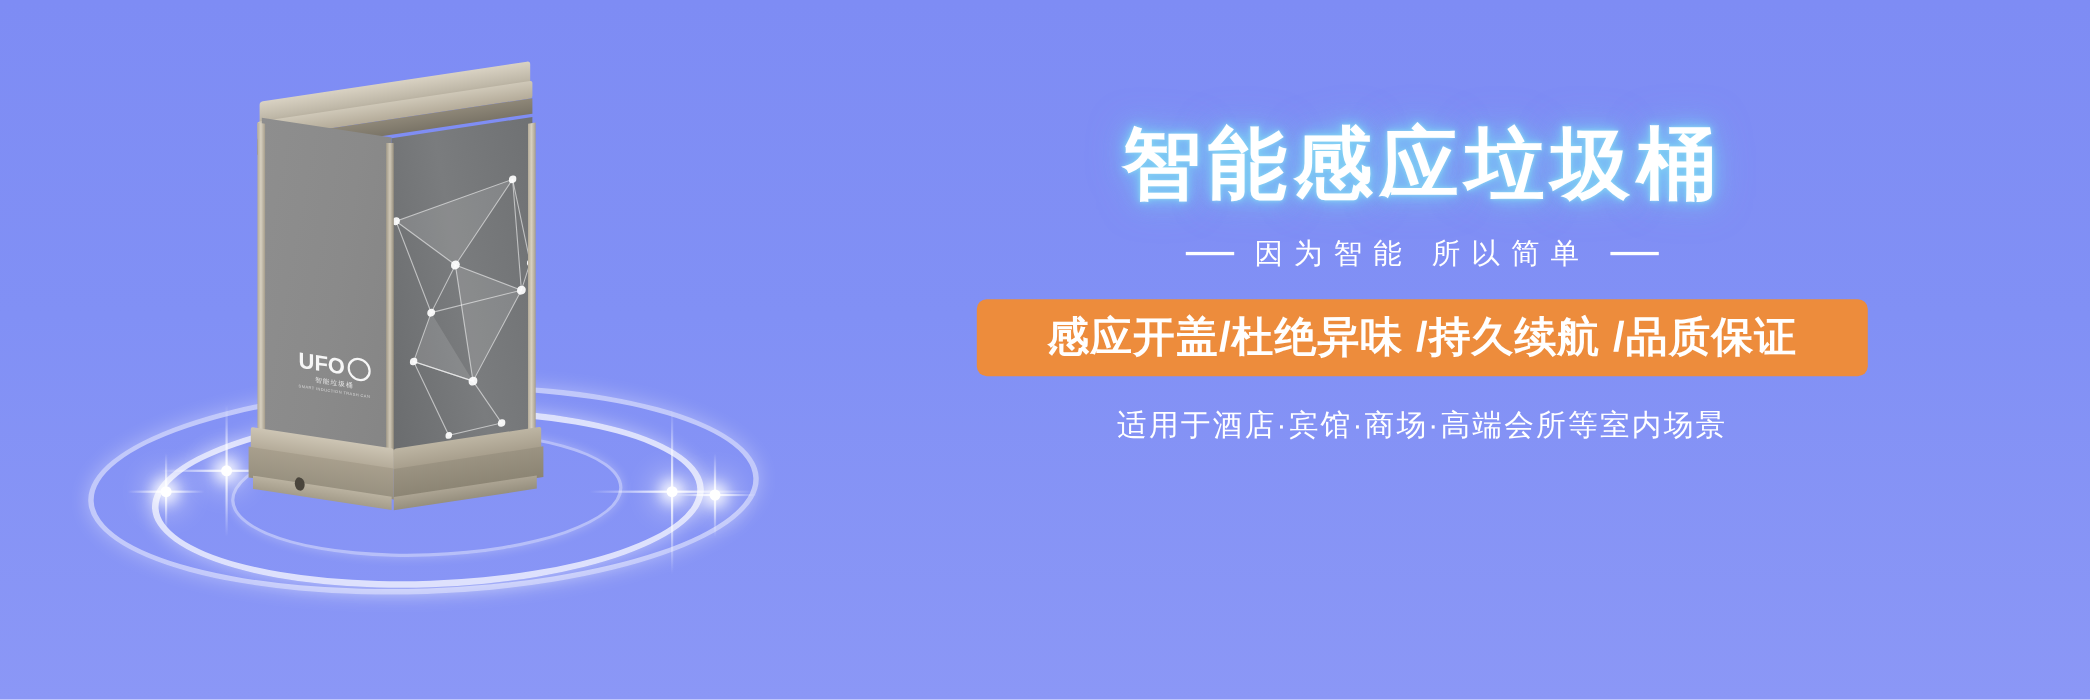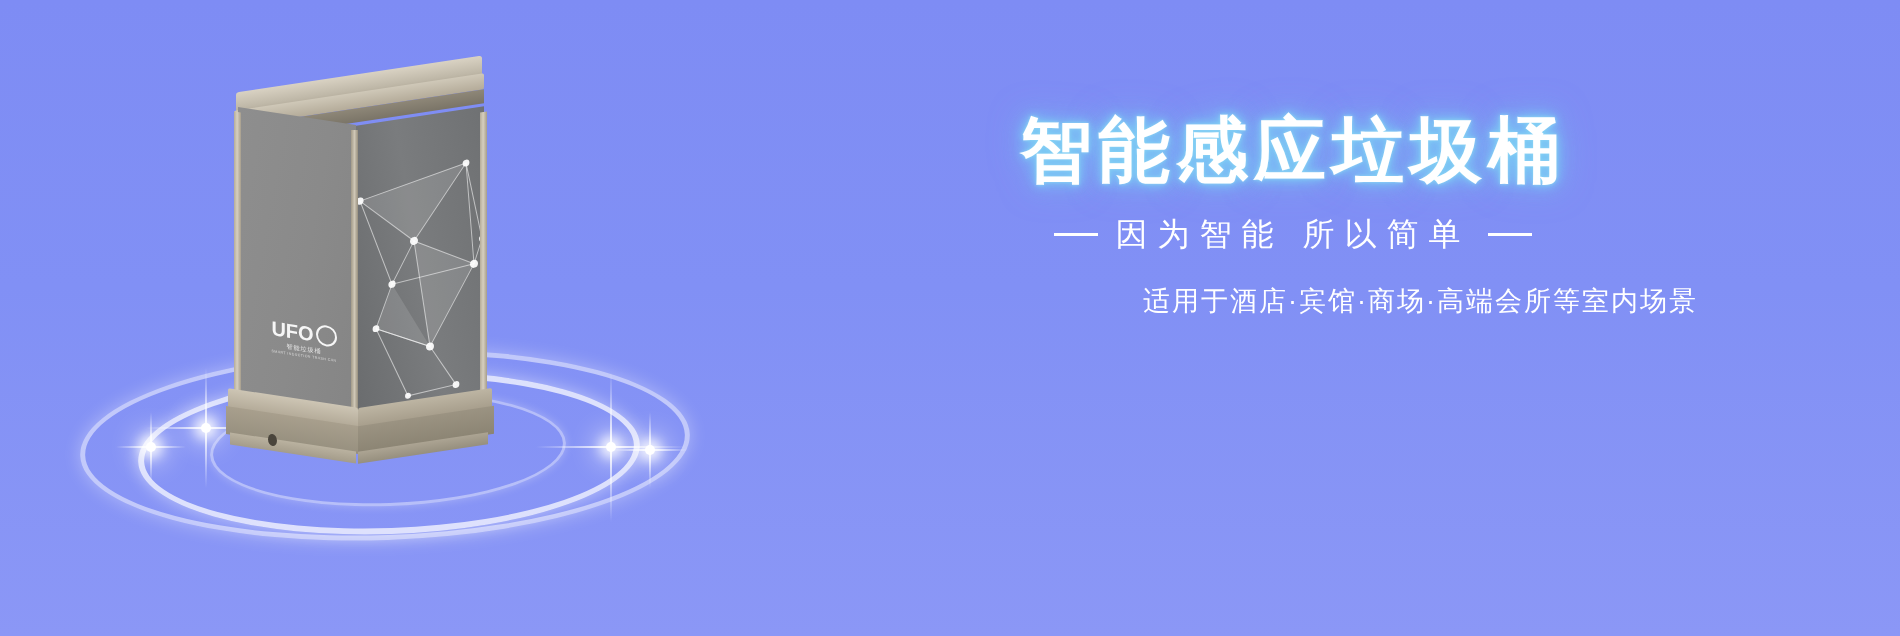--- a/index.html
+++ b/index.html
@@ -278,21 +278,21 @@
     white-space: nowrap;
   }
   .rule {
     display: inline-block;
     width: 44px;
     height: 3px;
     background: #ffffff;
     flex: none;
   }
   #subline-text {
-    font-size: 32px;
+    font-size: 26px;
     color: #ffffff;
     letter-spacing: 10px;
     font-weight: 400;
   }
 
   #feature-bar {
     margin-top: 24px;
     background: #ed8c3c;
     border-radius: 9px;
     height: 70px;
@@ -305,21 +305,21 @@
   #feature-text {
     font-size: 38px;
     font-weight: 700;
     color: #ffffff;
     letter-spacing: 1px;
     white-space: nowrap;
   }
 
   #scene-line {
     margin-top: 26px;
-    text-align: right;
+    text-align: center;
     font-size: 27px;
     color: #ffffff;
     letter-spacing: 2px;
     font-weight: 400;
     white-space: nowrap;
   }
 </style>
 </head>
 <body>
 
@@ -420,17 +420,20 @@
   <div id="copy">
 
     <div id="headline">智能感应垃圾桶</div>
 
     <div id="subline">
       <span class="rule"></span>
       <span id="subline-text">因为智能  所以简单</span>
       <span class="rule"></span>
     </div>
 
+    <div id="feature-bar">
+      <span id="feature-text">感应开盖/杜绝异味 /持久续航 /品质保证</span>
+    </div>
 
     <div id="scene-line">适用于酒店·宾馆·商场·高端会所等室内场景</div>
   </div>
 
 </div>
 
 </body></html>

